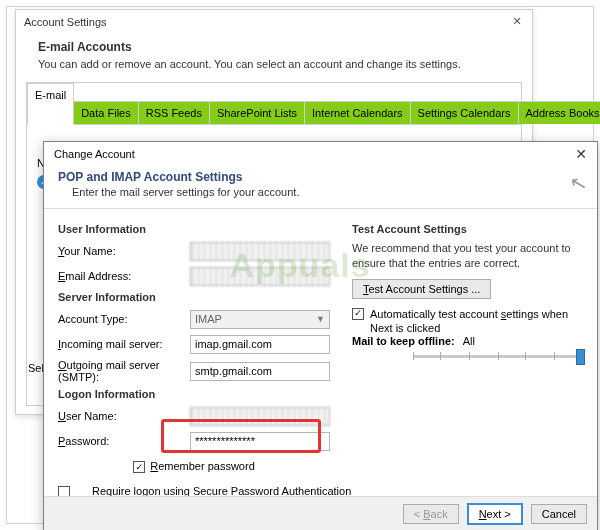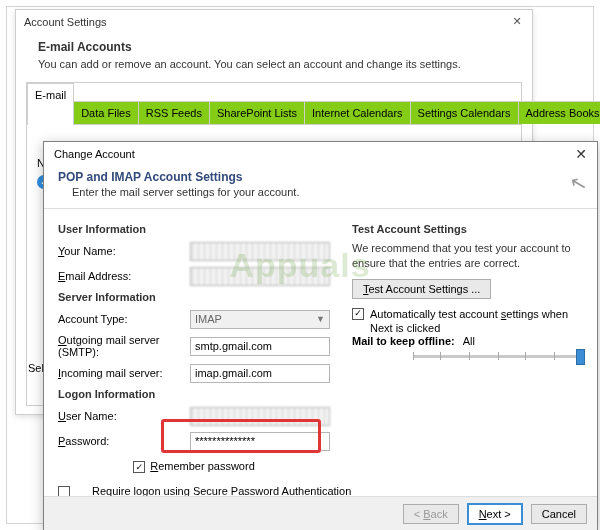--- a/index.html
+++ b/index.html
@@ -301,26 +301,26 @@
 
         <div class="section-h">Server Information</div>
         <div class="form-row">
           <label>Account Type:</label>
           <div class="sel">
             <span>IMAP</span>
             <span class="sel-arrow">▼</span>
           </div>
         </div>
         <div class="form-row">
+          <label><span class="underline-key">I</span>ncoming mail server:</label>
+          <input class="inp" value="imap.gmail.com" style="">
+        </div>
+        <div class="form-row">
           <label><span class="underline-key">O</span>utgoing mail server (SMTP):</label>
           <input class="inp" value="smtp.gmail.com" style="">
-        </div>
-        <div class="form-row">
-          <label><span class="underline-key">I</span>ncoming mail server:</label>
-          <input class="inp" value="imap.gmail.com" style="">
         </div>
 
         <div class="section-h">Logon Information</div>
         <div class="form-row">
           <label><span class="underline-key">U</span>ser Name:</label>
           <div class="inp blur"></div>
         </div>
         <div class="form-row">
           <label><span class="underline-key">P</span>assword:</label>
           <input class="inp" type="text" value="**************" style="">

